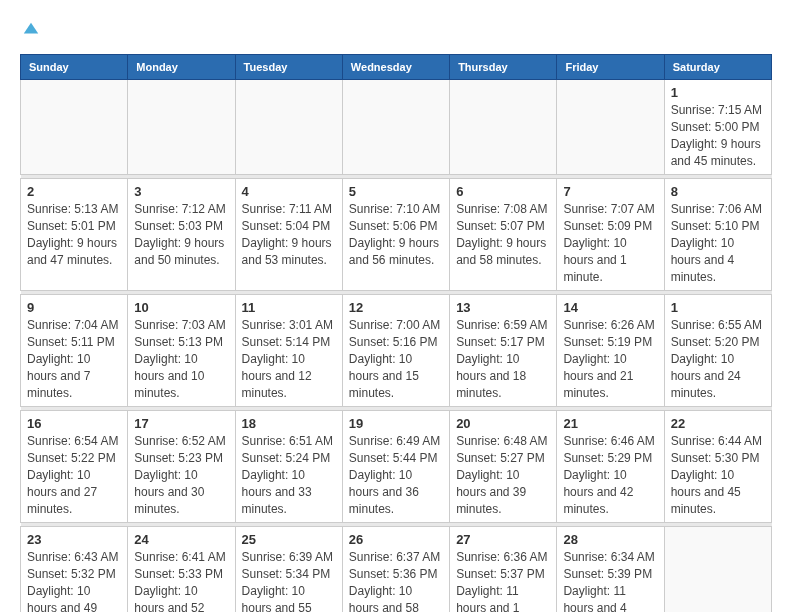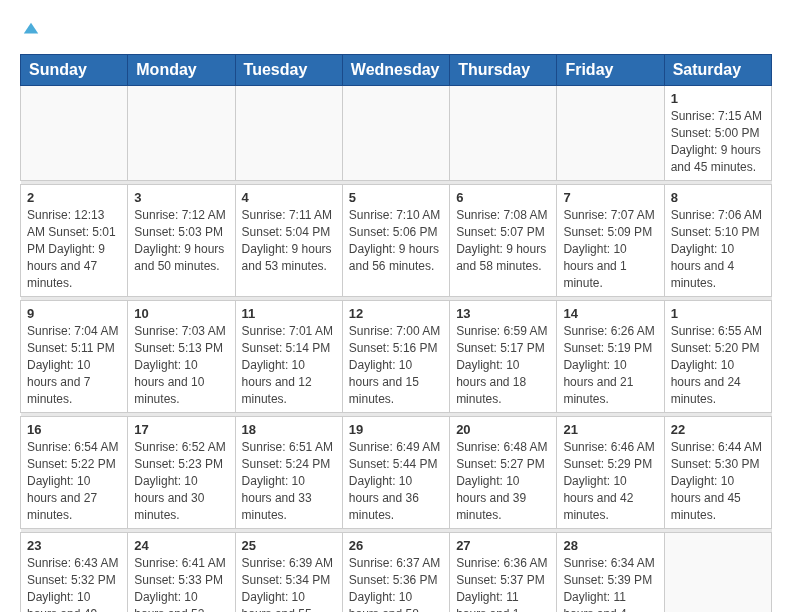--- a/index.html
+++ b/index.html
@@ -48,21 +48,21 @@
     }
     .calendar {
       width: 100%;
       border-collapse: collapse;
     }
     .calendar thead tr th {
       background-color: #2b6cb0;
       color: white;
       text-align: left;
       padding: 6px 8px;
-      font-size: 16px;
+      font-size: 11px;
       font-weight: bold;
       border: 1px solid #1a4a8a;
     }
     .calendar tbody tr td {
       border: 1px solid #ccc;
       vertical-align: top;
       padding: 5px 6px;
       width: 107px;
       min-height: 80px;
       font-size: 11px;
@@ -144,21 +144,21 @@
         <td></td>
         <td></td>
         <td></td>
         <td></td>
         <td></td>
         <td></td>
       </tr>
       <tr>
         <td>
           <span class="day-number">2</span>
-          <div class="day-info">Sunrise: 12:13 AM
+          <div class="day-info">Sunrise: 5:13 AM
 Sunset: 5:01 PM
 Daylight: 9 hours and 47 minutes.</div>
         </td>
         <td>
           <span class="day-number">3</span>
           <div class="day-info">Sunrise: 7:12 AM
 Sunset: 5:03 PM
 Daylight: 9 hours and 50 minutes.</div>
         </td>
         <td>
@@ -209,21 +209,21 @@
 Daylight: 10 hours and 7 minutes.</div>
         </td>
         <td>
           <span class="day-number">10</span>
           <div class="day-info">Sunrise: 7:03 AM
 Sunset: 5:13 PM
 Daylight: 10 hours and 10 minutes.</div>
         </td>
         <td>
           <span class="day-number">11</span>
-          <div class="day-info">Sunrise: 7:01 AM
+          <div class="day-info">Sunrise: 3:01 AM
 Sunset: 5:14 PM
 Daylight: 10 hours and 12 minutes.</div>
         </td>
         <td>
           <span class="day-number">12</span>
           <div class="day-info">Sunrise: 7:00 AM
 Sunset: 5:16 PM
 Daylight: 10 hours and 15 minutes.</div>
         </td>
         <td>

